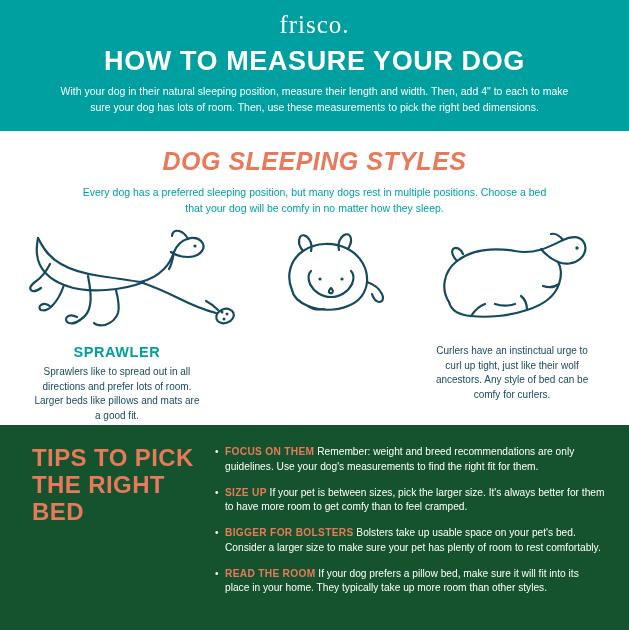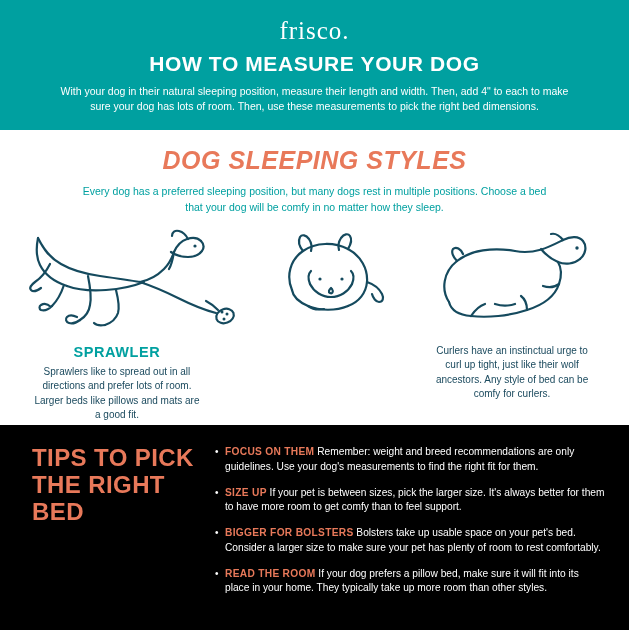--- a/index.html
+++ b/index.html
@@ -8,35 +8,35 @@
     background:#ffffff;
     font-family:"Liberation Sans", sans-serif;
     overflow:hidden;
   }
   .page{position:relative;width:629px;height:630px;background:#ffffff;box-sizing:border-box;}
 
   
   .header{
     background:#00a0a0;
     color:#ffffff;
-    padding:18px 30px 16px 30px;
+    padding:12px 30px 16px 30px;
     text-align:center;
     box-sizing:border-box;
   }
   .brand{
     font-family:"Liberation Serif", serif;
     font-size:25px;
     letter-spacing:1px;
     font-weight:400;
     margin:0 0 10px 0;
     line-height:1;
   }
   .brand .dot{font-size:25px;}
   .header-title{
-    font-size:21px;
+    font-size:27px;
     font-weight:bold;
     letter-spacing:0.6px;
     margin:0 0 9px 0;
     line-height:1.05;
   }
   .header-sub{
     font-size:10.5px;
     line-height:1.45;
     margin:0 auto;
     max-width:520px;
@@ -94,21 +94,21 @@
   .card-text{
     color:#1b4a5e;
     font-size:10px;
     line-height:1.45;
     margin:0 auto;
     max-width:170px;
   }
 
   
   .tips-section{
-    background:#000000;
+    background:#14532d;
     color:#ffffff;
     padding:20px 24px 18px 24px;
     display:flex;
     box-sizing:border-box;
     position:absolute;
     left:0;right:0;bottom:0;
     top:425px;
   }
   .tips-heading{
     color:#e8795a;
@@ -254,21 +254,21 @@
     <div class="tips-heading">TIPS TO PICK THE RIGHT BED</div>
     <div class="tips-list">
 
       <div class="tip">
         <span class="bullet">•</span>
         <span class="tip-body"><span class="tip-label">FOCUS ON THEM</span><span class="tip-text"> Remember: weight and breed recommendations are only guidelines. Use your dog's measurements to find the right fit for them.</span></span>
       </div>
 
       <div class="tip">
         <span class="bullet">•</span>
-        <span class="tip-body"><span class="tip-label">SIZE UP</span><span class="tip-text"> If your pet is between sizes, pick the larger size. It's always better for them to have more room to get comfy than to feel support.</span></span>
+        <span class="tip-body"><span class="tip-label">SIZE UP</span><span class="tip-text"> If your pet is between sizes, pick the larger size. It's always better for them to have more room to get comfy than to feel cramped.</span></span>
       </div>
 
       <div class="tip">
         <span class="bullet">•</span>
         <span class="tip-body"><span class="tip-label">BIGGER FOR BOLSTERS</span><span class="tip-text"> Bolsters take up usable space on your pet's bed. Consider a larger size to make sure your pet has plenty of room to rest comfortably.</span></span>
       </div>
 
       <div class="tip">
         <span class="bullet">•</span>
         <span class="tip-body"><span class="tip-label">READ THE ROOM</span><span class="tip-text"> If your dog prefers a pillow bed, make sure it will fit into its place in your home. They typically take up more room than other styles.</span></span>

